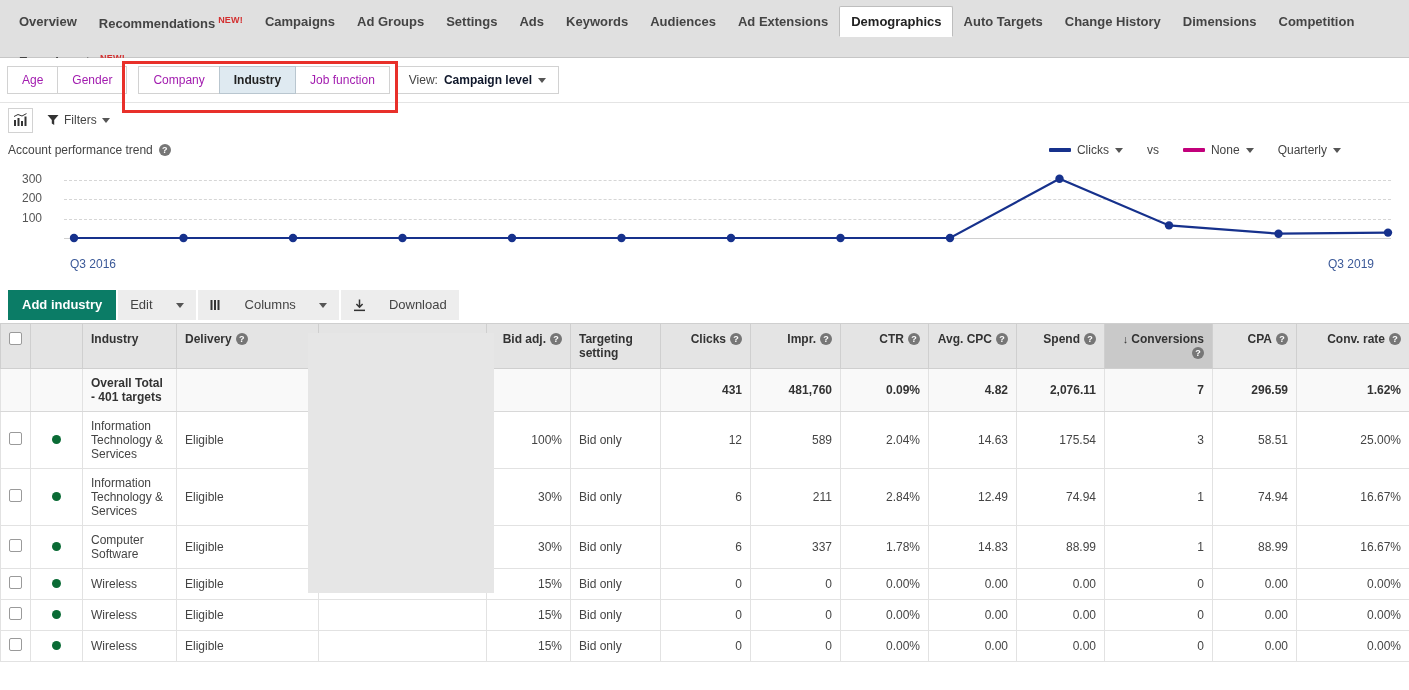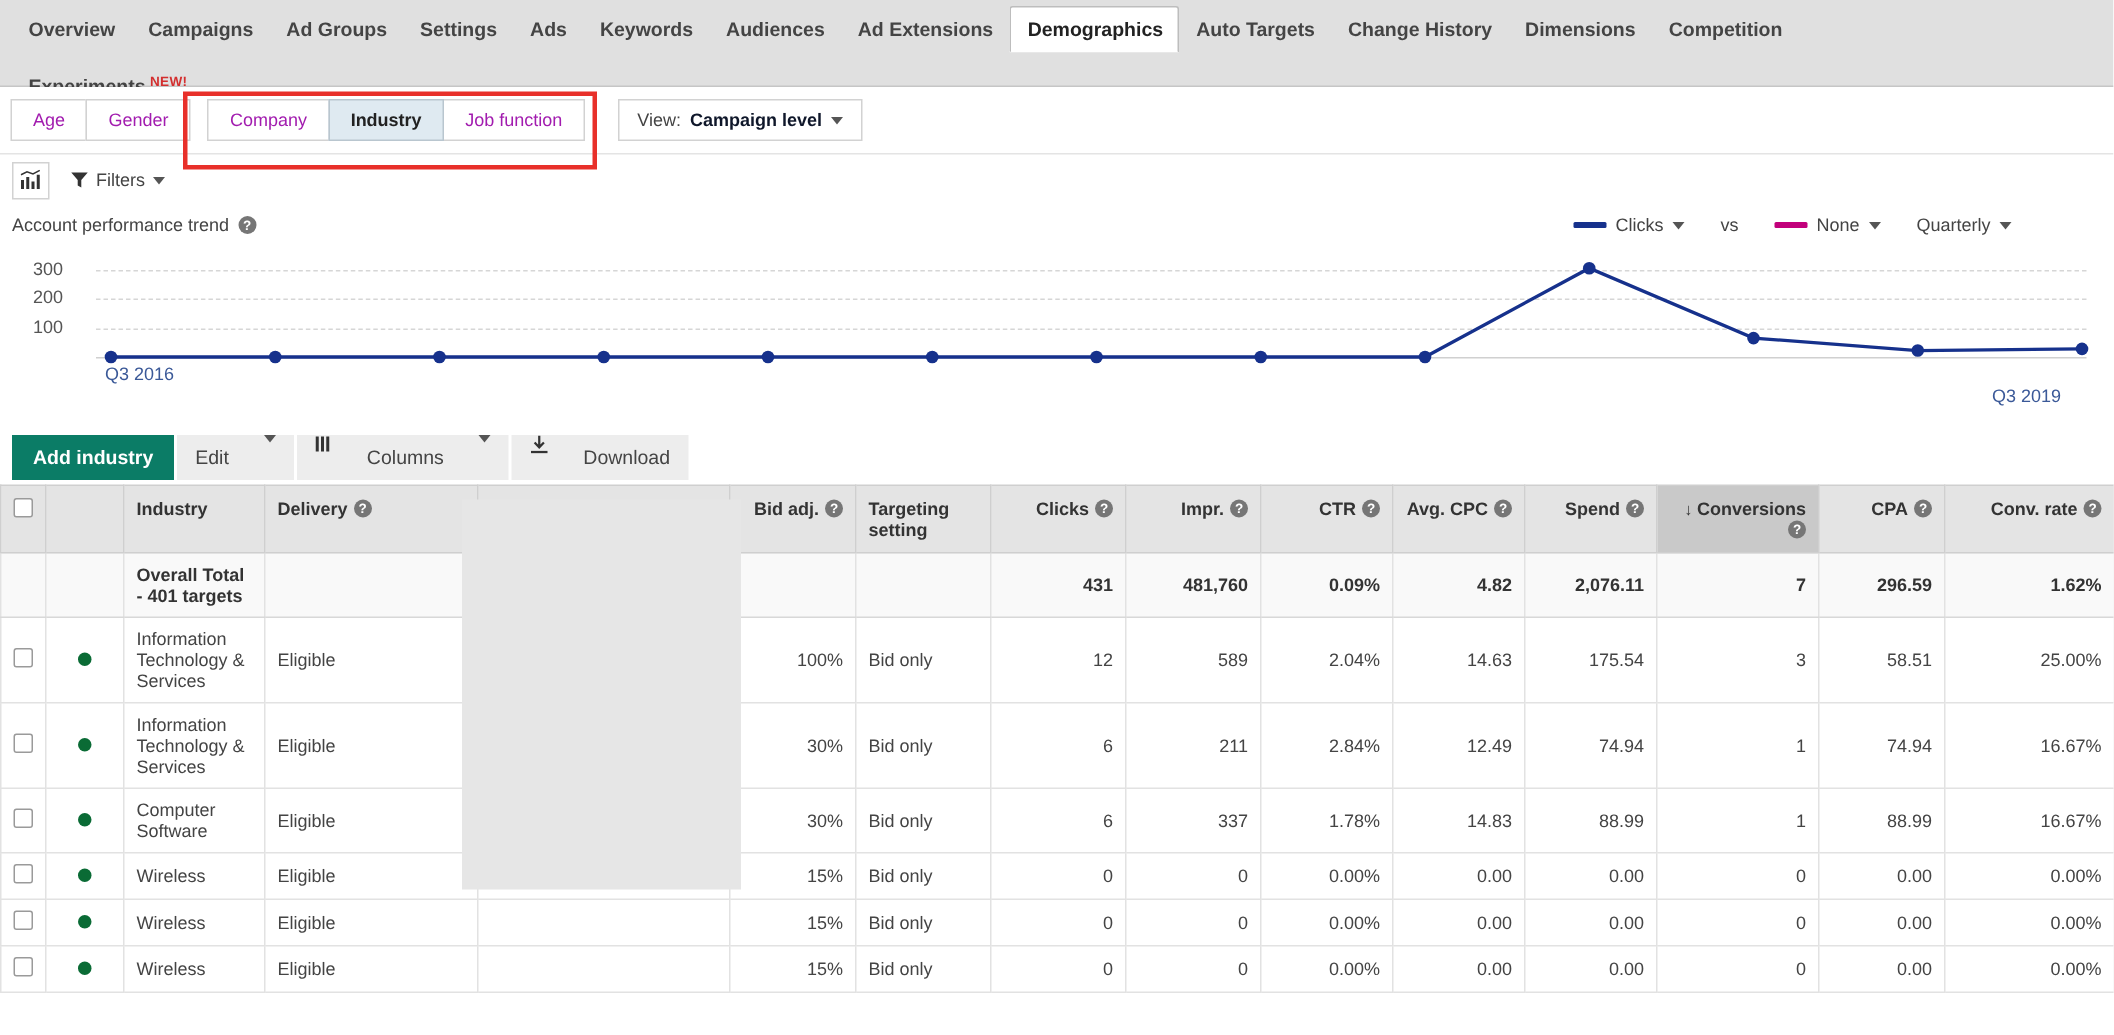--- a/index.html
+++ b/index.html
@@ -73,21 +73,21 @@
     padding:0 14px;
     font-size:12px;
     color:#a21caf;
     margin-left:-1px;
     cursor:pointer;
     white-space:nowrap;
   }
   .seg.selected { background:#dfeaf1; font-weight:bold; color:#222; position:relative; z-index:2; border-color:#b9c6cf;}
   .group2 { margin-left:12px; }
   .viewbox {
-    margin-left:22px;
+    margin-left:6px;
     border:1px solid #d2d2d2;
     height:28px;
     line-height:26px;
     padding:0 12px;
     font-size:12px;
     color:#444;
     background:#fff;
     cursor:pointer;
     display:flex; align-items:center; gap:6px;
     white-space:nowrap;
@@ -148,21 +148,21 @@
 
   
   .toolbar { display:flex; align-items:center; padding:0 8px; height:36px; gap:0; }
   .btn-primary {
     background:#0b7c66; color:#fff; font-weight:bold; font-size:13px;
     height:30px; line-height:30px; padding:0 14px; cursor:pointer;
   }
   .btn-grey {
     background:#ededed; color:#444; font-size:13px;
     height:30px; line-height:30px; padding:0 12px; cursor:pointer;
-    display:flex; align-items:flex-start; gap:23px; margin-left:2px;
+    display:flex; align-items:center; gap:23px; margin-left:2px;
   }
 
   
   .tablewrap { position:relative; padding:0 0 0 0; }
   table.grid { border-collapse:collapse; width:1409px; table-layout:fixed; }
   table.grid th {
     background:#e4e4e4;
     border:1px solid #cfcfcf;
     font-size:12px;
     color:#333;
@@ -195,20 +195,21 @@
     background:#e6e6e6;
     z-index:4;
   }
 </style>
 </head>
 <body>
 
 <div class="topnav">
   <div class="topnav-row" id="topnav-row">
       <div class="topnav-item"><span>Overview</span></div>
+      <div class="topnav-item"><span>Recommendations</span><span class="newbadge">NEW!</span></div>
       <div class="topnav-item"><span>Campaigns</span></div>
       <div class="topnav-item"><span>Ad Groups</span></div>
       <div class="topnav-item"><span>Settings</span></div>
       <div class="topnav-item"><span>Ads</span></div>
       <div class="topnav-item"><span>Keywords</span></div>
       <div class="topnav-item"><span>Audiences</span></div>
       <div class="topnav-item"><span>Ad Extensions</span></div>
       <div class="topnav-item active"><span>Demographics</span></div>
       <div class="topnav-item"><span>Auto Targets</span></div>
       <div class="topnav-item"><span>Change History</span></div>
@@ -297,21 +298,21 @@
         <circle cx="504.0" cy="75.0" r="4.2" fill="#16318c"></circle>
         <circle cx="613.5" cy="75.0" r="4.2" fill="#16318c"></circle>
         <circle cx="723.0" cy="75.0" r="4.2" fill="#16318c"></circle>
         <circle cx="832.5" cy="75.0" r="4.2" fill="#16318c"></circle>
         <circle cx="942.0" cy="75.0" r="4.2" fill="#16318c"></circle>
         <circle cx="1051.5" cy="15.8" r="4.2" fill="#16318c"></circle>
         <circle cx="1161.0" cy="62.4" r="4.2" fill="#16318c"></circle>
         <circle cx="1270.5" cy="70.7" r="4.2" fill="#16318c"></circle>
         <circle cx="1380.0" cy="69.6" r="4.2" fill="#16318c"></circle>
       </svg>
-      <div class="xlab" style="left: 62px; top: 79px;">Q3 2016</div>
+      <div class="xlab" style="left: 62px; top: 94px;">Q3 2016</div>
       <div class="xlab" style="left: 1320px; top: 94px;">Q3 2019</div>
     </div>
 </div>
 
 <div class="toolbar">
   <div class="btn-primary">Add industry</div>
   <div class="btn-grey">
     <span>Edit</span>
     <span class="caret"></span>
   </div>

